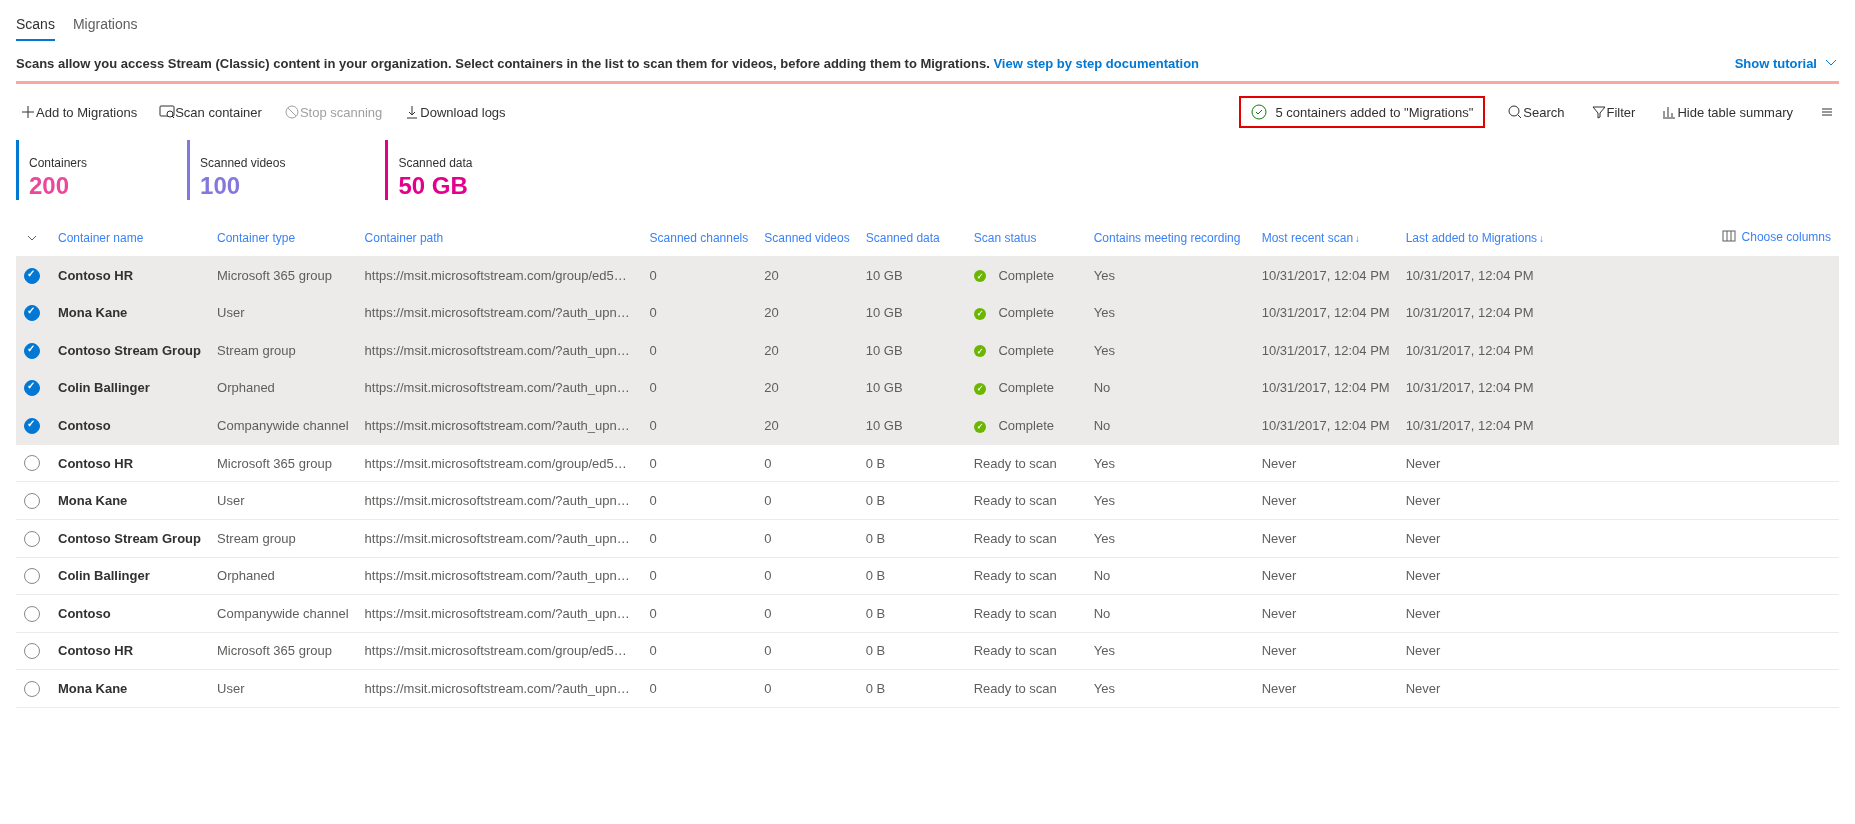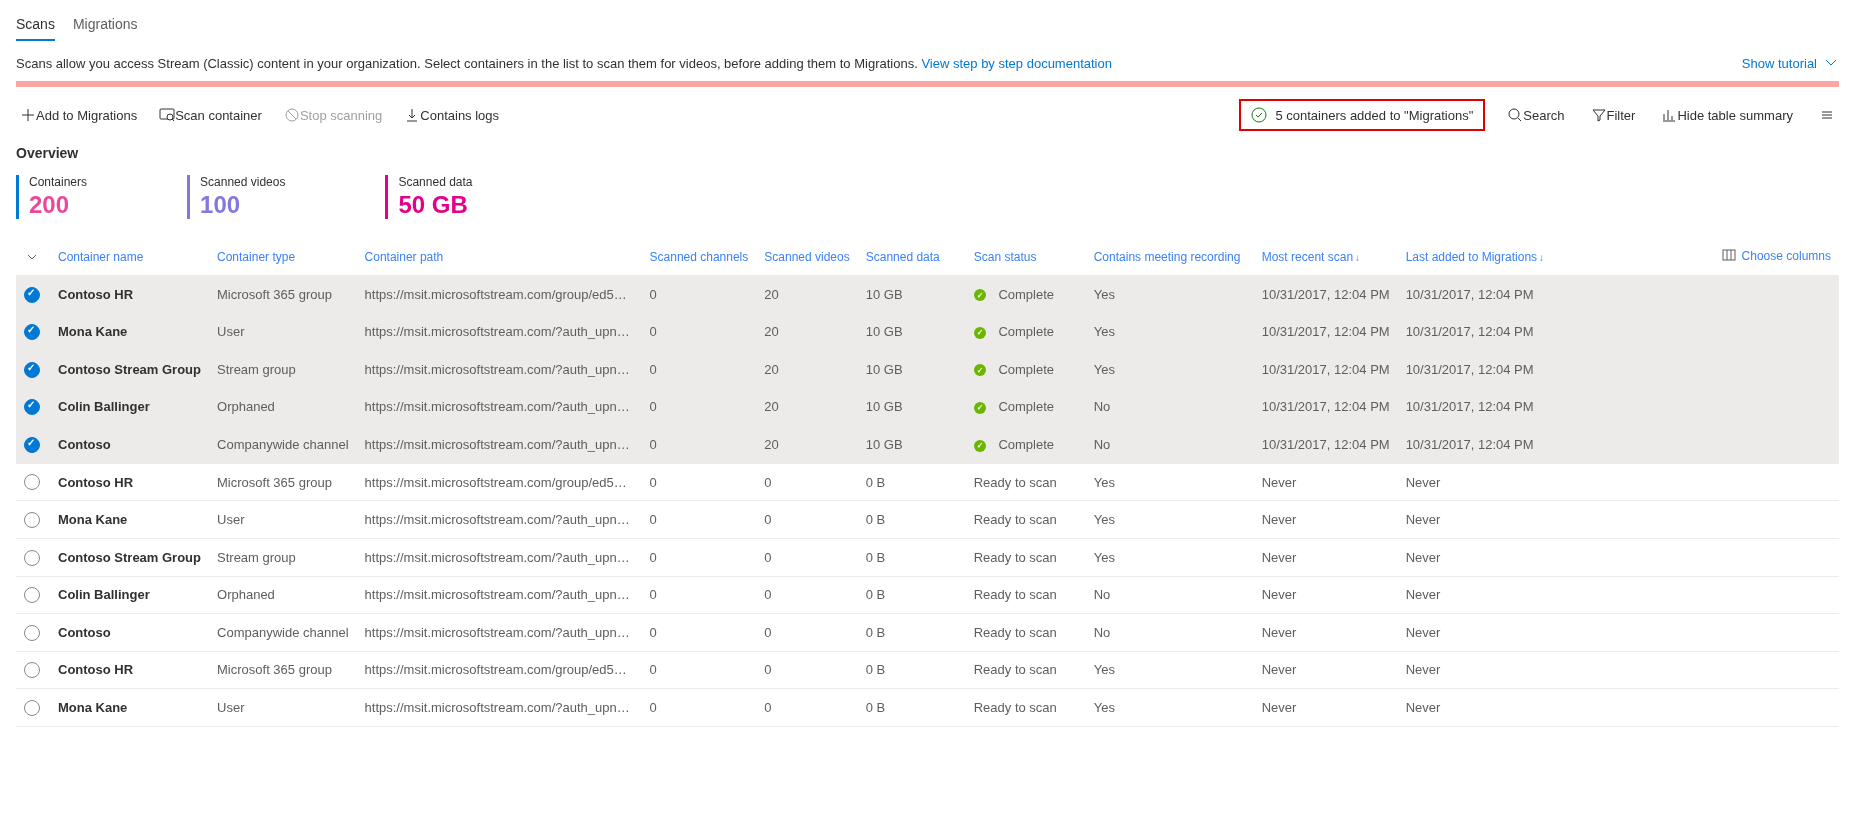--- a/index.html
+++ b/index.html
@@ -2,34 +2,34 @@
 <html><head>
 <meta charset="utf-8">
 <style>
 * { box-sizing: border-box; margin: 0; padding: 0; }
 body { font-family: "Segoe UI", -apple-system, sans-serif; font-size: 13px; color: #323130; background: #fff; }
 .container { padding: 0 16px; width: 1855px; }
 .tabs { display: flex; gap: 18px; padding-top: 12px; border-bottom: 1px solid transparent; }
 .tab { padding: 4px 0 8px; cursor: pointer; font-size: 14px; color: #605e5c; position: relative; }
 .tab.active { color: #323130; font-weight: 400; }
 .tab.active::after { content: ''; position: absolute; bottom: -1px; left: 0; right: 0; height: 2px; background: #0078d4; }
-.description { padding: 14px 0 10px; font-size: 13px; color: #323130; border-bottom: 6px solid #fca5a5; display: flex; justify-content: space-between; align-items: center; }
+.description { padding: 14px 0 10px; font-size: 13px; color: #323130; border-bottom: 3px solid #fca5a5; display: flex; justify-content: space-between; align-items: center; font-weight: bold; }
 .description a { color: #0078d4; text-decoration: none; }
 .show-tutorial { color: #0078d4; cursor: pointer; display: inline-flex; align-items: center; gap: 6px; font-size: 13px; }
 .toolbar { display: flex; align-items: center; padding: 12px 0; }
 .toolbar-left { display: flex; gap: 14px; align-items: center; }
 .toolbar-right { margin-left: auto; display: flex; gap: 18px; align-items: center; }
 .tb-btn { display: inline-flex; align-items: center; padding: 4px 4px; cursor: pointer; font-size: 13px; color: #323130; background: transparent; border: none; }
 .tb-btn.disabled { color: #a19f9d; cursor: default; }
 .tb-icon { width: 16px; height: 16px; display: inline-flex; align-items: center; justify-content: center; flex-shrink: 0; }
 .success-msg { display: inline-flex; align-items: center; gap: 8px; padding: 6px 10px; border: 2px solid #e50000; color: #323130; font-size: 13px; }
 .overview-title { font-weight: 600; padding: 2px 0 14px; font-size: 14px; }
 .stats { display: flex; gap: 100px; padding-bottom: 20px; }
 .stat { border-left: 3px solid; padding-left: 10px; }
-.stat-label { font-size: 12px; color: #323130; margin-bottom: 2px; }
+.stat-label { font-size: 12px; color: #323130; margin-bottom: 2px; margin-top: 16px; }
 .stat-val { font-size: 24px; font-weight: 700; }
 .stat1 { border-color: #0078d4; } .stat1 .stat-val { color: #ec4899; }
 .stat2 { border-color: #8378de; } .stat2 .stat-val { color: #8378de; }
 .stat3 { border-color: #e3008c; } .stat3 .stat-val { color: #e3008c; }
 table { width: 100%; border-collapse: collapse; font-size: 13px; }
 th { text-align: left; font-weight: 400; color: #3b82f6; padding: 10px 8px; border-bottom: 1px solid #edebe9; font-size: 12px; white-space: nowrap; }
 td { padding: 10px 8px; border-bottom: 1px solid #edebe9; color: #605e5c; white-space: nowrap; overflow: hidden; text-overflow: ellipsis; }
 tr.selected td { background: #edebe9; }
 td.name { font-weight: 600; color: #323130; }
 .chk { width: 16px; height: 16px; border-radius: 50%; display: inline-block; border: 1px solid #8a8886; position: relative; vertical-align: middle; }
@@ -104,21 +104,21 @@
             </svg>
           </span>
       <span>Stop scanning</span>
     </button>
     <button class="tb-btn">
       <span class="tb-icon">
             <svg width="14" height="14" viewBox="0 0 14 14">
               <path d="M7 1v9M4 7l3 3 3-3M2 13h10" stroke="#323130" fill="none"></path>
             </svg>
           </span>
-      <span>Contains logs</span>
+      <span>Download logs</span>
     </button>
   </div>
   <div class="toolbar-right">
     <span class="success-msg">
       <span class="tb-icon">
             <svg width="16" height="16" viewBox="0 0 16 16">
               <circle cx="8" cy="8" r="7" stroke="#107c10" fill="none"></circle>
               <path d="M5 8l2 2 4-4" stroke="#107c10" fill="none"></path>
             </svg>
           </span>
@@ -152,21 +152,20 @@
     <button class="tb-btn">
       <span class="tb-icon">
             <svg width="14" height="14" viewBox="0 0 14 14">
               <path d="M2 4h10M2 7h10M2 10h10" stroke="#323130"></path>
             </svg>
           </span>
     </button>
   </div>
 </div>
 
-<div class="overview-title">Overview</div>
 <div class="stats">
   <div class="stat stat1">
     <div class="stat-label">Containers</div>
     <div class="stat-val">200</div>
   </div>
   <div class="stat stat2">
     <div class="stat-label">Scanned videos</div>
     <div class="stat-val">100</div>
   </div>
   <div class="stat stat3">

